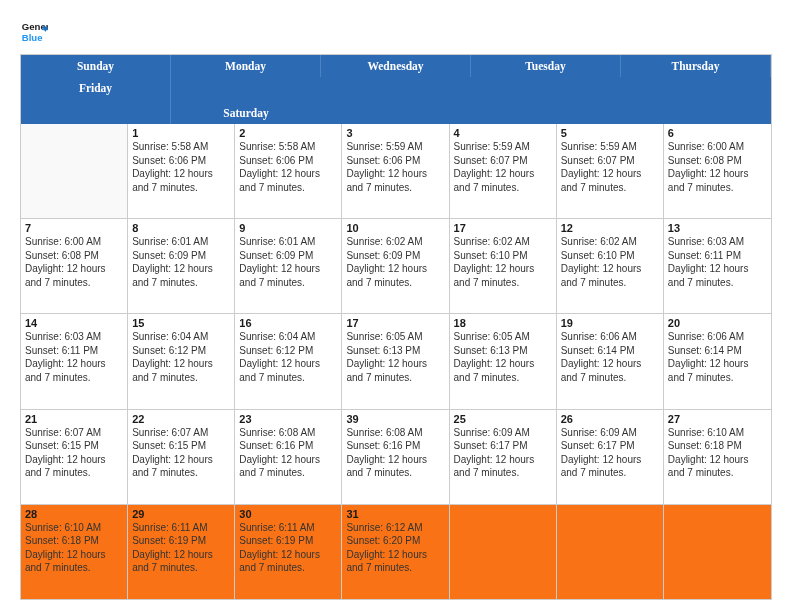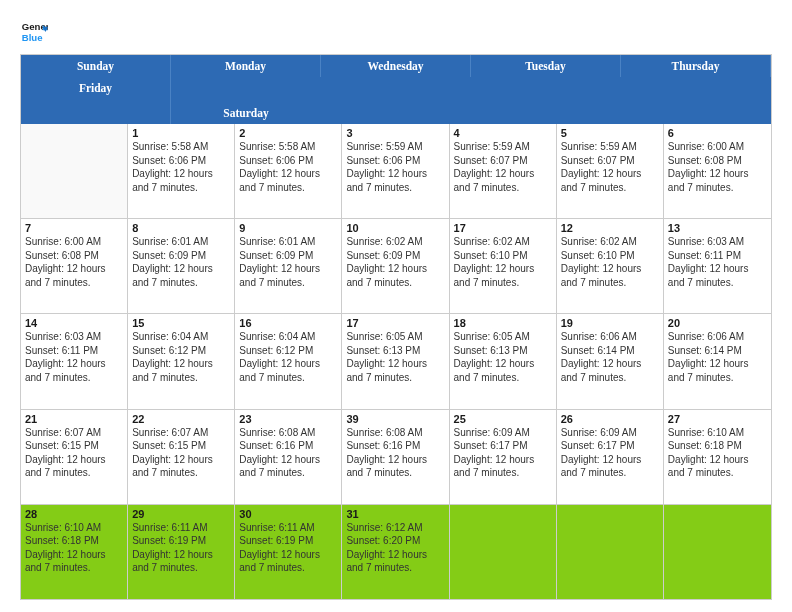--- a/index.html
+++ b/index.html
@@ -97,21 +97,21 @@
       color: #1a1a1a;
       display: block;
       margin-bottom: 1px;
     }
     .cell-text {
       font-size: 10px;
       color: #333;
       line-height: 1.35;
     }
     .last-row .cal-cell {
-      background: #84cc16;
+      background: #f97316;
     }
   </style>
 </head>
 <body>
 
 <div class="page">
   <div class="header">
     <div class="logo">
       <svg class="logo-icon" viewBox="0 0 32 32">
         <text x="2" y="14" font-size="11" font-weight="bold" fill="#1a1a1a">General</text>

